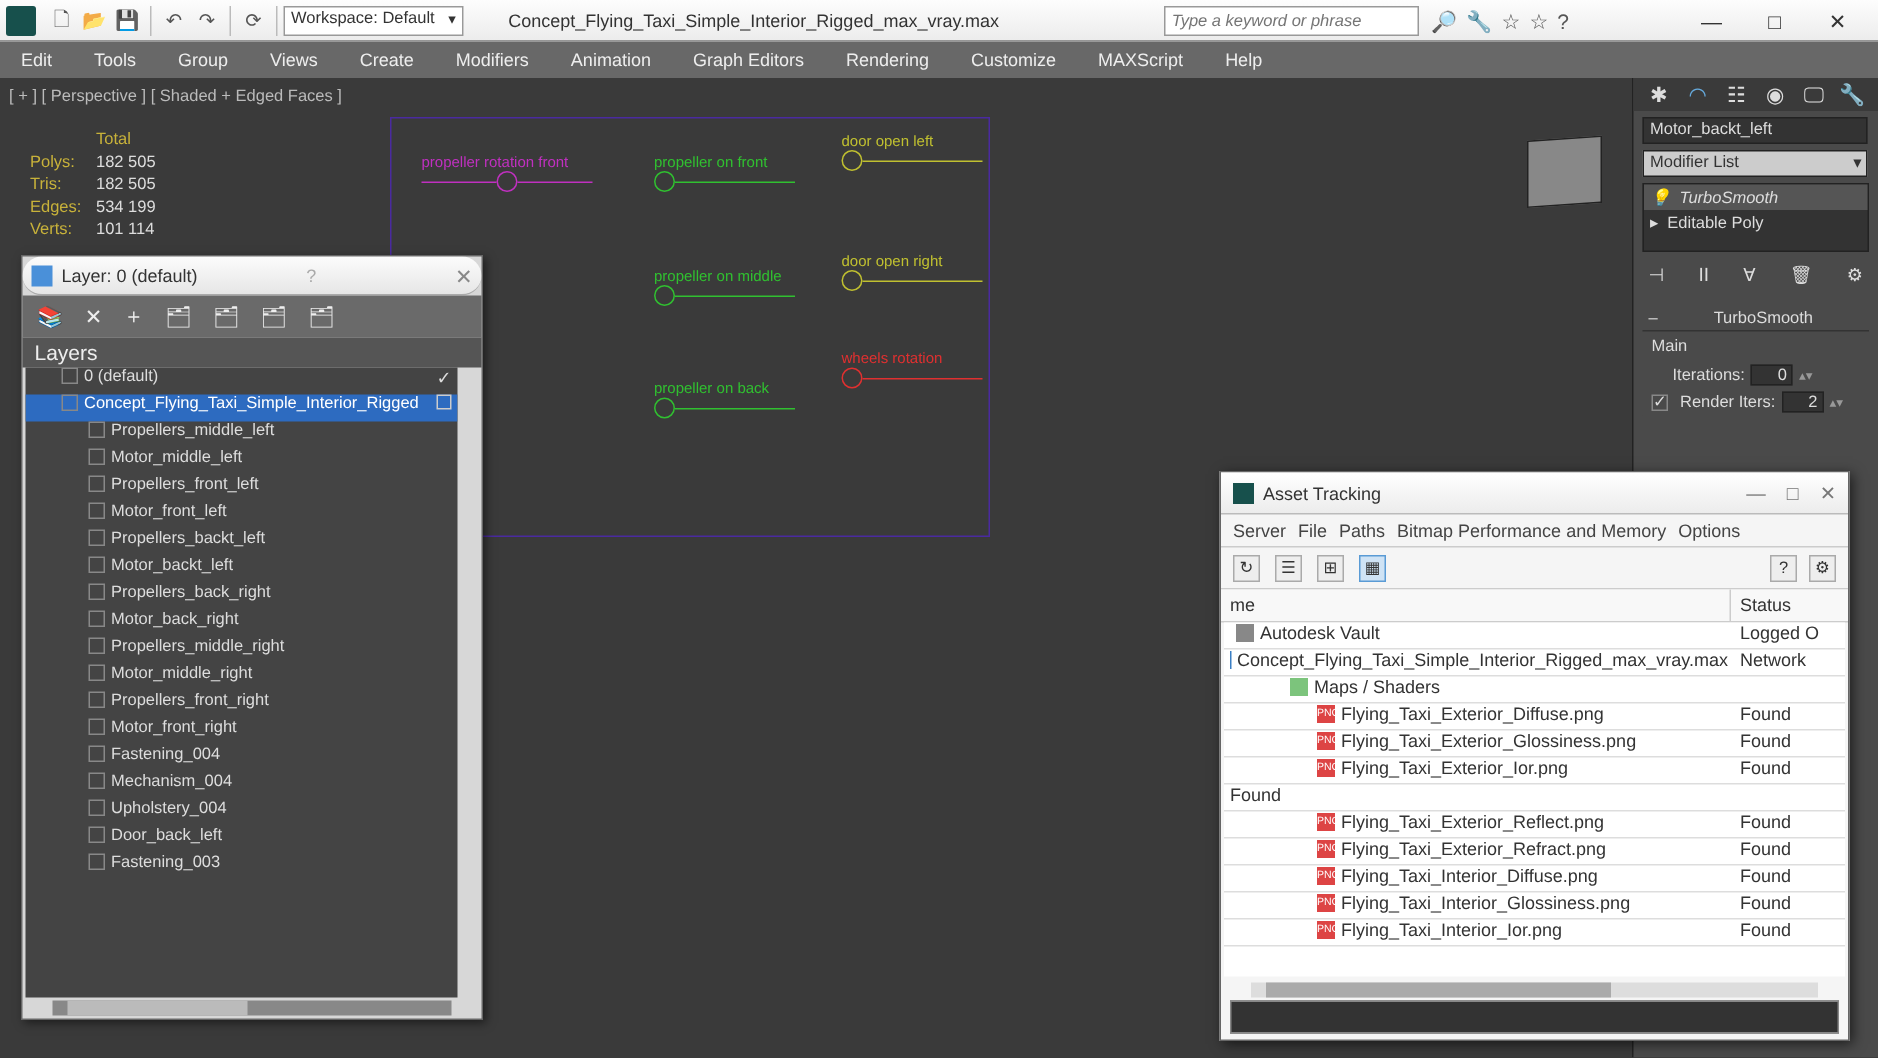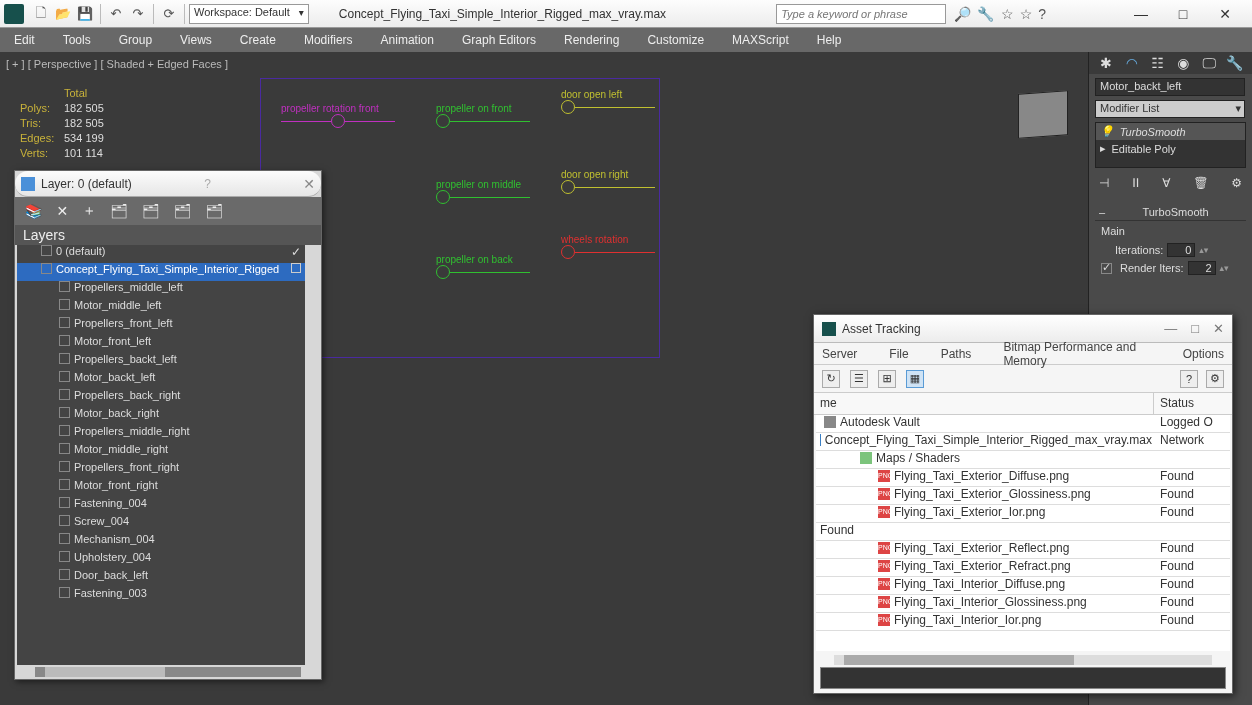--- a/index.html
+++ b/index.html
@@ -74,21 +74,21 @@
   .layer-row .chkmark{ margin-left:auto; font-size:12px;}
   .layer-row .box{ margin-left:auto; width:10px;height:10px;border:1px solid #ccc;}
   .hscroll{ position:absolute; bottom:2px; left:20px; right:20px; height:10px; background:#888;}
   .hscroll .thumb{position:absolute; left:10px; width:120px; height:10px; background:#bbb;}
 
   
   .asset-win { position:absolute; left:813px; top:314px; width:420px; height:380px; background:#f5f5f5; border:1px solid #666; box-shadow:2px 2px 8px rgba(0,0,0,.6); color:#333;}
   .asset-win .titlebar{ height:28px; background:linear-gradient(#fff,#ececec); display:flex; align-items:center; padding:0 8px; font-size:12px; border-bottom:1px solid #bbb;}
   .asset-win .titlebar .ic{width:14px;height:14px;background:#17504c; margin-right:6px;}
   .asset-win .titlebar .wc{ margin-left:auto; display:flex; gap:14px; color:#777; font-size:13px;}
-  .asset-menu{ height:22px; display:flex; align-items:center; gap:32px; padding:0 8px; font-size:12px; color:#444; border-bottom:1px solid #ccc;}
+  .asset-menu{ height:22px; display:flex; align-items:center; gap:8px; padding:0 8px; font-size:12px; color:#444; border-bottom:1px solid #ccc;}
   .asset-toolbar{ height:28px; display:flex; align-items:center; gap:10px; padding:0 8px; border-bottom:1px solid #ccc;}
   .asset-toolbar .btn{ width:18px;height:18px; border:1px solid #aaa; background:#eee; display:flex;align-items:center;justify-content:center;font-size:11px;}
   .asset-toolbar .btn.sel{ background:#cfe3f5; border-color:#5a9bd5;}
   .asset-toolbar .right{ margin-left:auto; display:flex; gap:8px;}
   .asset-header{ height:22px; display:flex; background:#f8f8f8; border-bottom:1px solid #ccc; font-size:12px;}
   .asset-header .c1{ width:340px; padding:3px 6px; border-right:1px solid #ccc;}
   .asset-header .c2{ flex:1; padding:3px 6px;}
   .asset-body{ position:absolute; top:100px; bottom:42px; left:2px; right:2px; background:#fff; overflow:hidden; font-size:12px;}
   .asset-row{ height:18px; display:flex; align-items:flex-start; border-bottom:1px solid #ddd;}
   .asset-row .c1{ width:340px; padding:0 4px; white-space:nowrap; overflow:hidden; display:flex; align-items:center;}
@@ -311,25 +311,20 @@
         <span>Motor_front_right</span>
       </div>
       <div class="layer-row">
         <span class="ind" style="width:38px"></span>
         <span class="li"></span>
         <span>Fastening_004</span>
       </div>
       <div class="layer-row">
         <span class="ind" style="width:38px"></span>
         <span class="li"></span>
-        <span>Screw_004</span>
-      </div>
-      <div class="layer-row">
-        <span class="ind" style="width:38px"></span>
-        <span class="li"></span>
         <span>Mechanism_004</span>
       </div>
       <div class="layer-row">
         <span class="ind" style="width:38px"></span>
         <span class="li"></span>
         <span>Upholstery_004</span>
       </div>
       <div class="layer-row">
         <span class="ind" style="width:38px"></span>
         <span class="li"></span>

